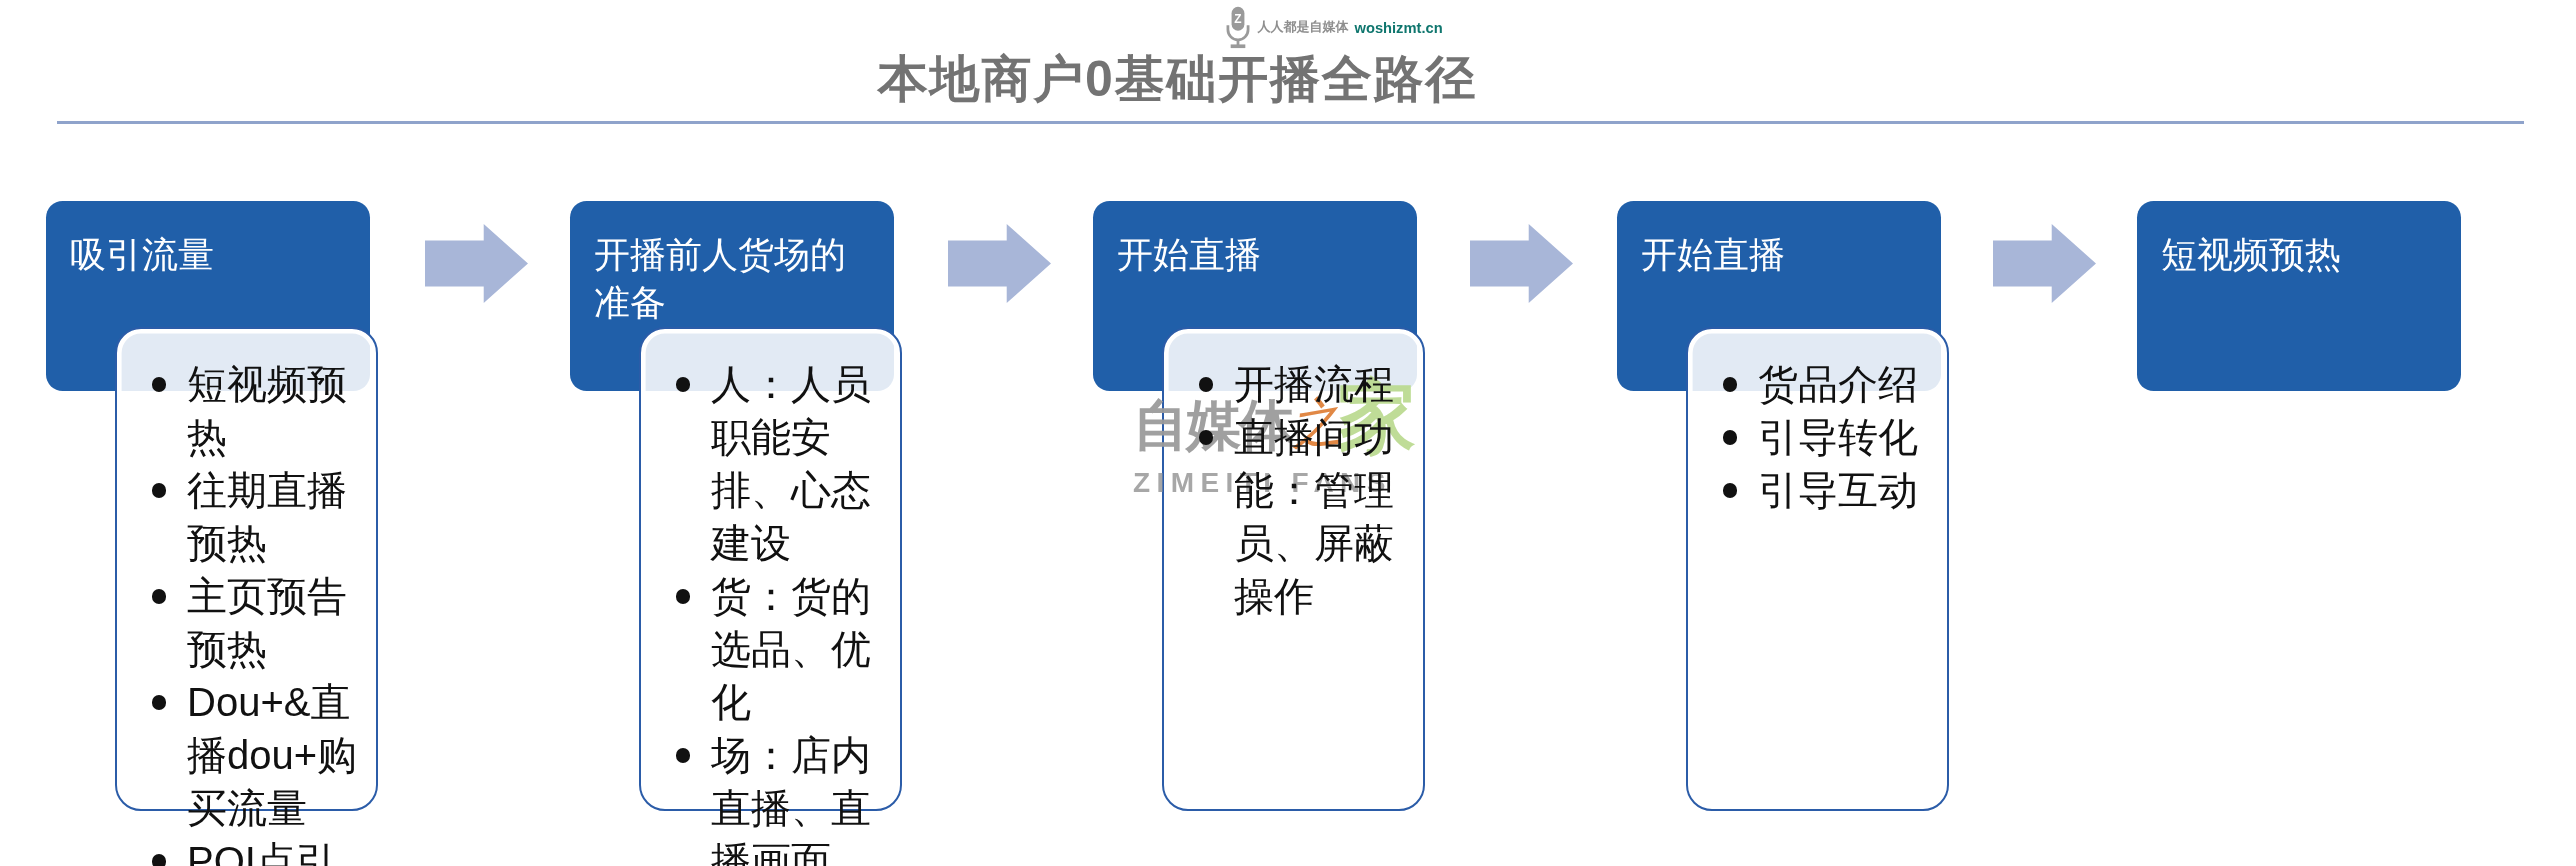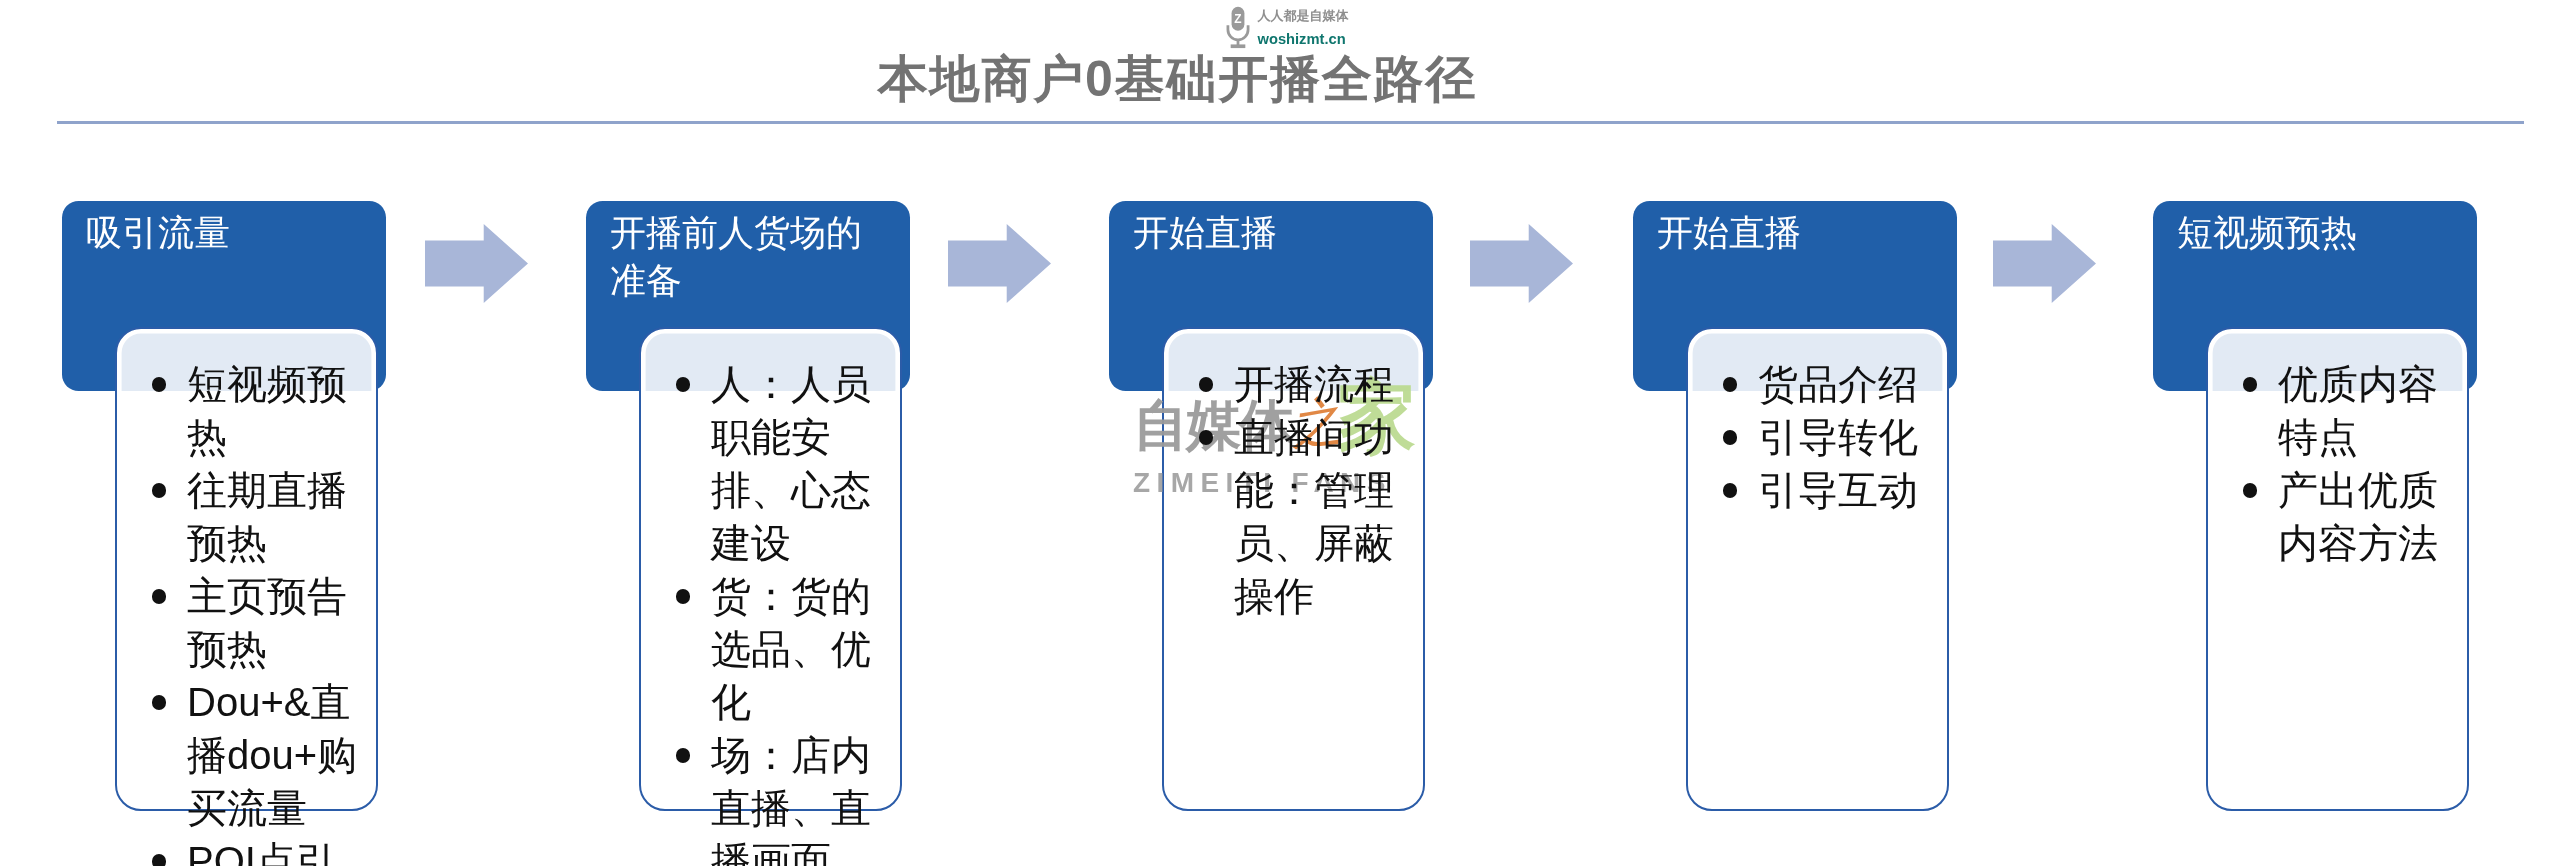--- a/index.html
+++ b/index.html
@@ -2,35 +2,35 @@
 <html style="font-size:14.7px"><head>
 <meta charset="utf-8">
 <style>
   html,body{margin:0;padding:0;background:#fff;}
   .slide{
     position:relative;width:2576px;height:867px;background:#ffffff;overflow:hidden;
     font-family:"Liberation Sans","DejaVu Sans",sans-serif;
   }
   
   .logo{position:absolute;left:1224px;top:4.6px;display:flex;align-items:center;gap:5.5px;color:#8f8f8f;}
-  .logo .txt{display:flex;flex-direction:column;line-height:1.25;gap:6px;}
+  .logo .txt{display:flex;flex-direction:row;line-height:1.25;gap:6px;}
   .logo .l1{font-size:13px;font-weight:bold;color:#8f8f8f;}
   .logo .l2{font-size:14.7px;font-weight:bold;color:#0f766e;}
   
   .title{
     position:absolute;top:46px;left:0;right:221px;text-align:center;
     font-size:50px;font-weight:bold;color:#737373;letter-spacing:1.8px;
   }
   .divider{position:absolute;top:121px;left:57px;width:2467px;height:2.8px;background:#8FA3CB;}
   
   .step{position:absolute;top:201px;width:524px;height:626px;}
   .hdr{
     position:absolute;left:0;top:0;width:324px;height:190px;
     background:#205FA9;border-radius:16.6px;color:#fff;
-    font-size:36px;line-height:1.32;padding:8px 24px;box-sizing:border-box;margin-left:16px;
+    font-size:36px;line-height:1.32;padding:30px 24px;box-sizing:border-box;
   }
   .card{
     position:absolute;left:69px;top:126px;width:263px;height:484px;
     border:2.8px solid #2B5CA8;border-radius:26px;
     background:rgba(255,255,255,0.87);
     box-shadow:inset 0 0 0 4.6px #ffffff;
     box-sizing:border-box;
   }
   .card ul{
     position:relative;z-index:2;list-style:none;
@@ -131,26 +131,20 @@
       <ul>
         <li>货品介绍</li>
         <li>引导转化</li>
         <li>引导互动</li>
       </ul>
     </div>
   </div>
 
   <div class="step" style="left:2137px">
     <div class="hdr">短视频预热</div>
-    <div class="card">
-      <ul>
-        <li>优质内容特点</li>
-        <li>产出优质内容方法</li>
-      </ul>
-    </div>
   </div>
 
   <div class="arrow" style="left:425px"></div>
   <div class="arrow" style="left:948px"></div>
   <div class="arrow" style="left:1470px"></div>
   <div class="arrow" style="left:1993px"></div>
 
 </div>
 
 

